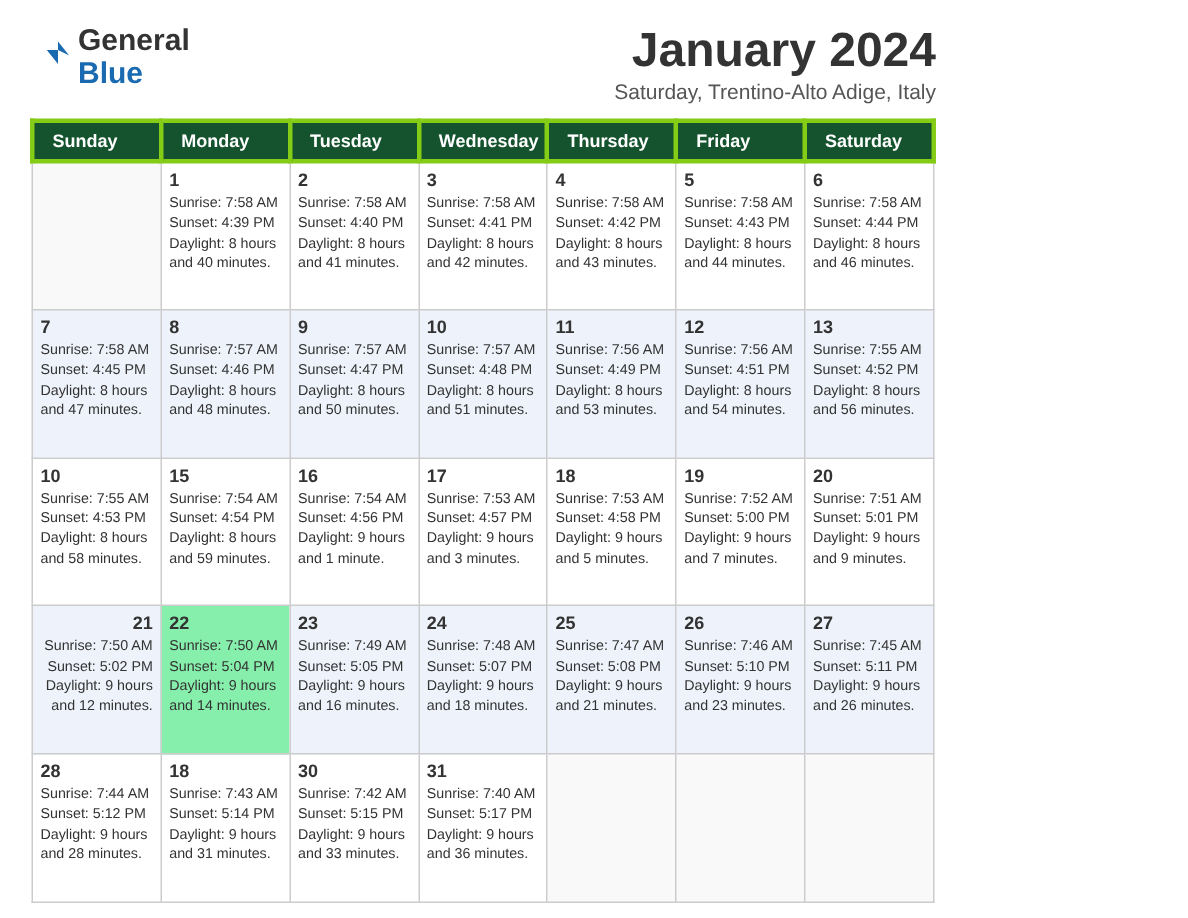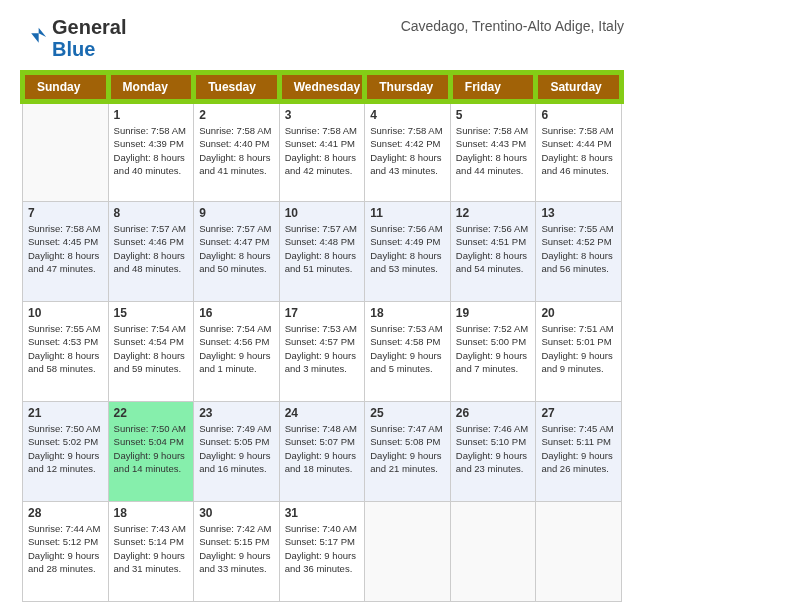--- a/index.html
+++ b/index.html
@@ -54,27 +54,27 @@
       margin-top: 2px;
     }
     .calendar {
       flex: 1;
       border: 1px solid #ccc;
       border-collapse: collapse;
       width: 100%;
       table-layout: fixed;
     }
     .calendar th {
-      background: #a16207;
+      background: #14532d;
       color: #fff;
       font-size: 12px;
       font-weight: bold;
       padding: 5px 12px;
       text-align: left;
-      border: 5px solid #84cc16;
+      border: 3px solid #84cc16;
     }
     .calendar td {
       border: 1px solid #ccc;
       vertical-align: top;
       padding: 4px 5px;
       font-size: 10px;
       color: #333;
       height: 85px;
       width: calc(100% / 7);
     }
@@ -98,21 +98,22 @@
     <div class="logo">
       <svg class="logo-icon" viewBox="0 0 30 30" xmlns="http://www.w3.org/2000/svg">
         <polygon points="20,4 28,14 20,10 20,20 12,10 20,10" fill="#1a6ab1"></polygon>
       </svg>
       <div class="logo-text">
         <span class="logo-general">General</span><br>
         <span class="logo-blue">Blue</span>
       </div>
     </div>
     <div class="title-area">
-      <div class="location-title">Cavedago, Trentino-Alto Adige, Italy</div>
+      <div class="month-title">January 2024</div>
+      <div class="location-title">Saturday, Trentino-Alto Adige, Italy</div>
     </div>
   </div>
 
   <table class="calendar">
     <thead>
       <tr id="weekday-header">
           <th>Sunday</th>
           <th>Monday</th>
           <th>Tuesday</th>
           <th>Wednesday</th>
@@ -203,21 +204,21 @@
           <td>
             <span class="day-number">19</span>
             <div class="day-info">Sunrise: 7:52 AM<br>Sunset: 5:00 PM<br>Daylight: 9 hours and 7 minutes.</div>
           </td>
           <td>
             <span class="day-number">20</span>
             <div class="day-info">Sunrise: 7:51 AM<br>Sunset: 5:01 PM<br>Daylight: 9 hours and 9 minutes.</div>
           </td>
         </tr>
         <tr>
-          <td style="background: rgb(238, 242, 250);">
+          <td style="background: rgb(238, 242, 250); text-align: right;">
             <span class="day-number">21</span>
             <div class="day-info">Sunrise: 7:50 AM<br>Sunset: 5:02 PM<br>Daylight: 9 hours and 12 minutes.</div>
           </td>
           <td style="background: #86efac; margin-left: 44px;">
             <span class="day-number">22</span>
             <div class="day-info">Sunrise: 7:50 AM<br>Sunset: 5:04 PM<br>Daylight: 9 hours and 14 minutes.</div>
           </td>
           <td style="background: rgb(238, 242, 250);">
             <span class="day-number">23</span>
             <div class="day-info">Sunrise: 7:49 AM<br>Sunset: 5:05 PM<br>Daylight: 9 hours and 16 minutes.</div>

